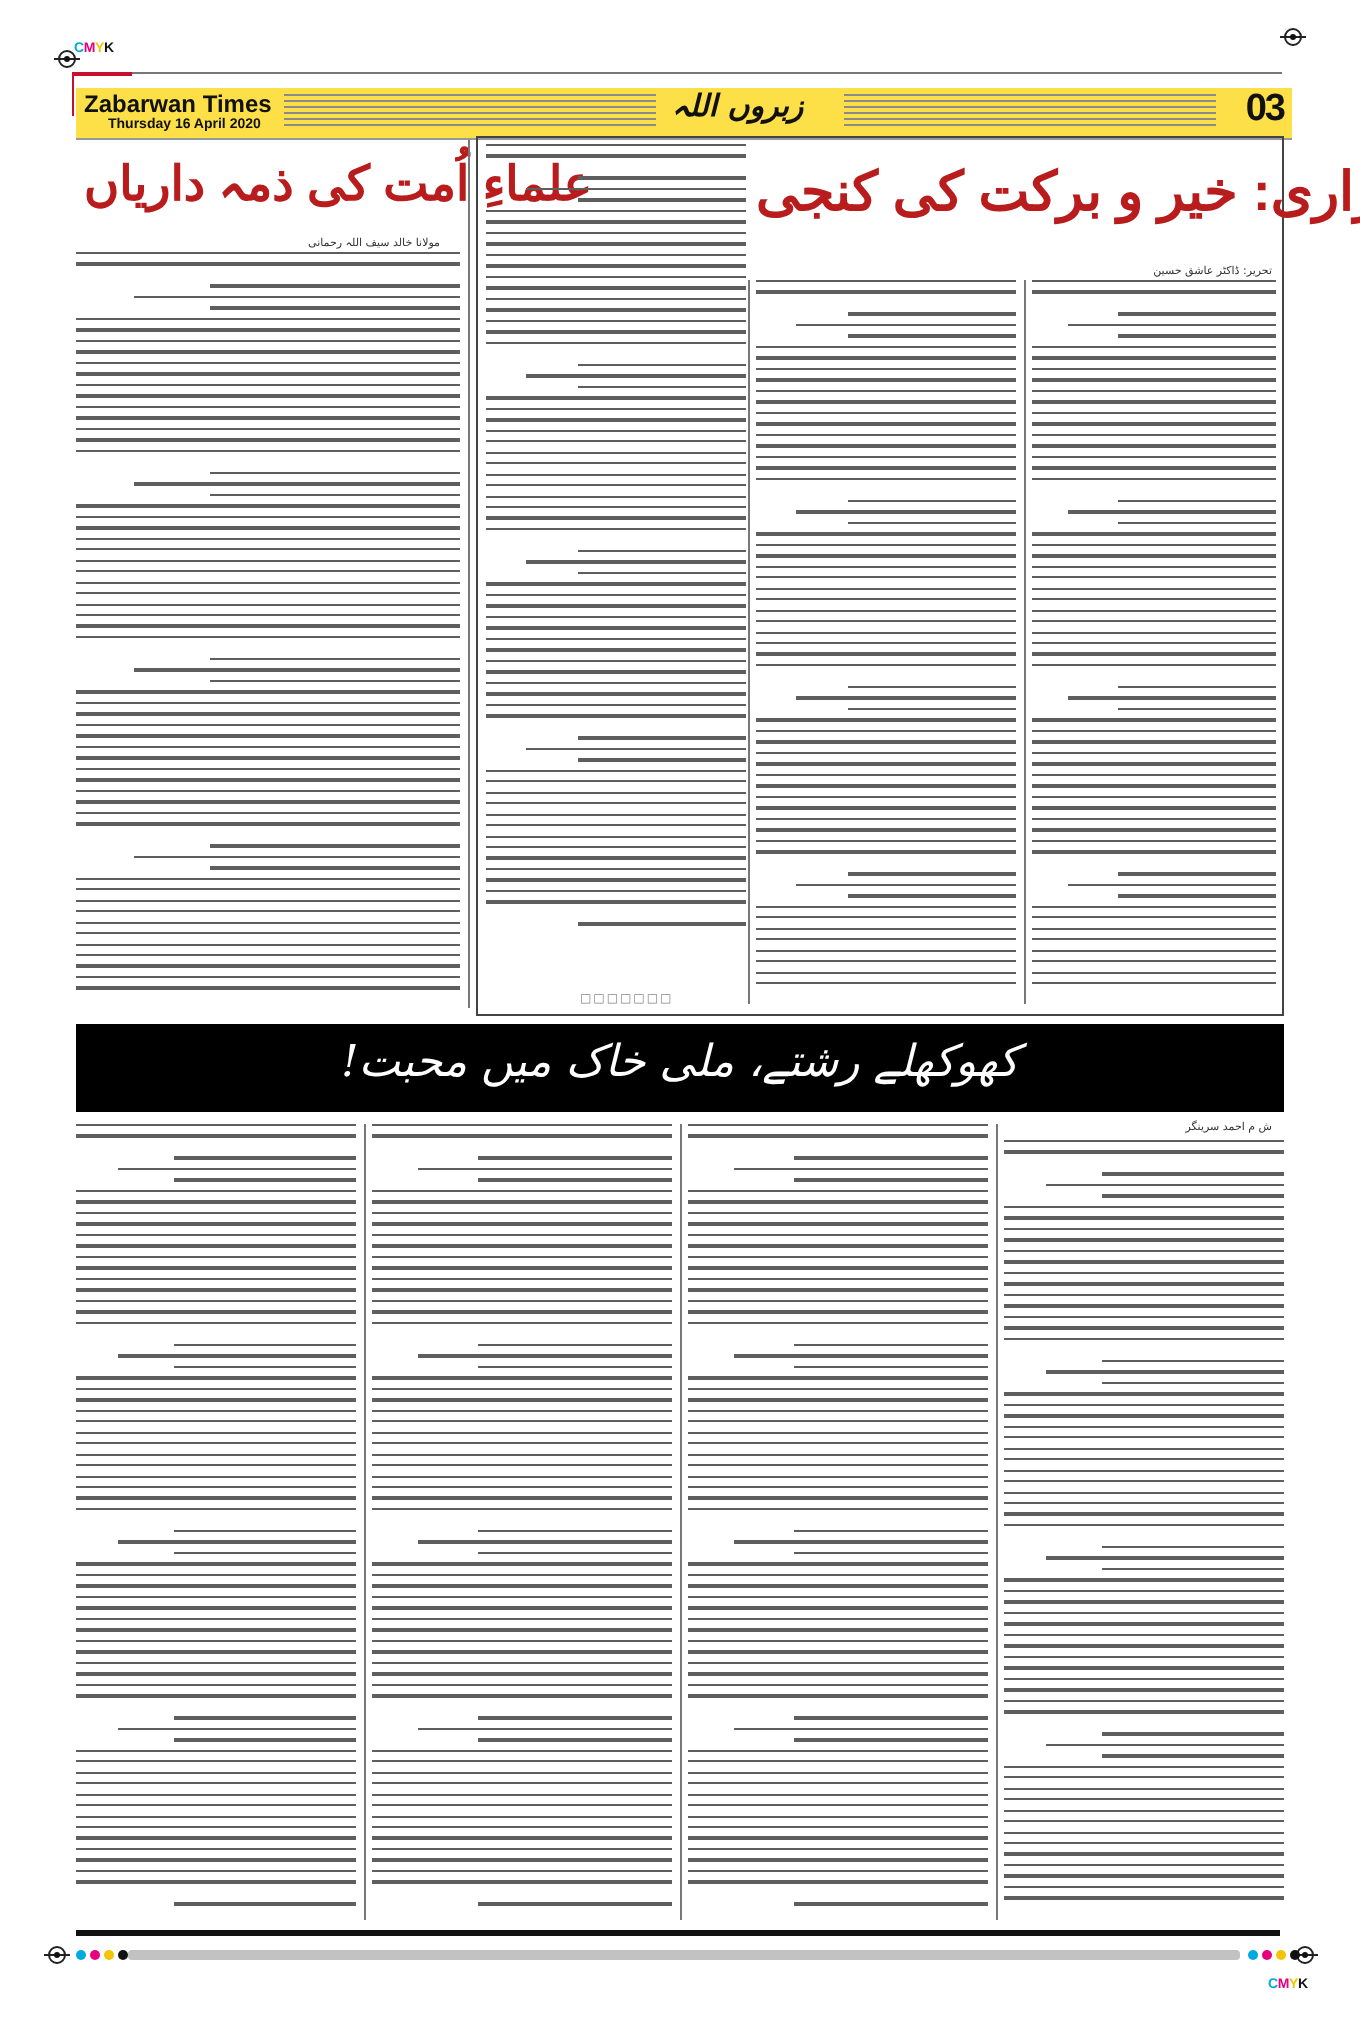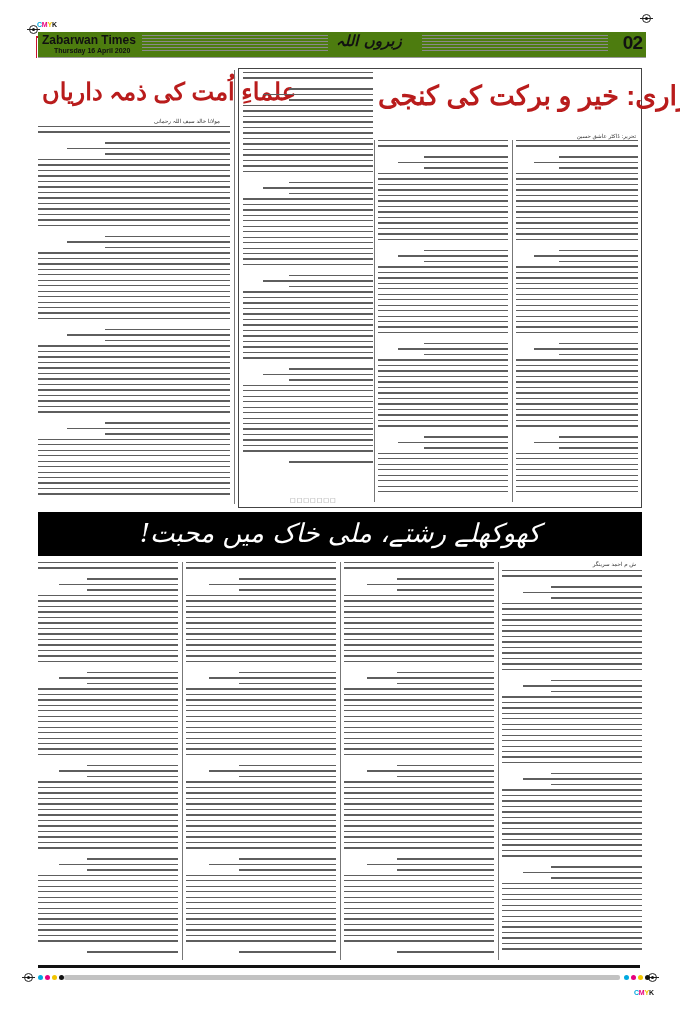--- a/index.html
+++ b/index.html
@@ -10,21 +10,21 @@
   .reg-mark::after { content: ""; position: absolute; left: 2px; top: 2px; width: 3px; height: 3px; background: #111; border-radius: 50%; }
   .reg-mark::before { content: ""; position: absolute; left: -3px; top: 3px; width: 13px; height: 1px; background: #222; }
 
   .cmyk-label { position: absolute; font-family: "Liberation Sans", sans-serif; font-weight: 700; font-size: 7px; letter-spacing: -0.2px; }
   .cmyk-label .c { color: #00a9e0; } .cmyk-label .m { color: #e6007e; } .cmyk-label .y { color: #f2c500; } .cmyk-label .k { color: #111; }
 
   .top-rule { position: absolute; left: 36px; top: 36px; width: 605px; height: 1px; background: #777; }
   .top-rule-red { position: absolute; left: 36px; top: 36px; width: 30px; height: 2px; background: #c8102e; }
   .left-red { position: absolute; left: 36px; top: 36px; width: 1px; height: 22px; background: #c8102e; }
 
-  .masthead { position: absolute; left: 38px; top: 32px; width: 608px; height: 26px; background: #4d7c0f; border-bottom: 1px solid #999; }
+  .masthead { position: absolute; left: 38px; top: 44px; width: 608px; height: 26px; background: #fde047; border-bottom: 1px solid #999; }
   .mast-en-title { position: absolute; left: 4px; top: 1px; font-family: "Liberation Sans", sans-serif; font-weight: 700; font-size: 12px; color: #111; }
   .mast-date { position: absolute; left: 16px; top: 15px; font-family: "Liberation Sans", sans-serif; font-weight: 700; font-size: 7px; color: #111; }
   .mast-lines { position: absolute; height: 20px; top: 3px; }
   .mast-lines span { display: block; height: 1px; background: #8a8a8a; margin-bottom: 2px; }
   .mast-ur-title { position: absolute; left: 298px; top: 0px; font-family: "DejaVu Serif", serif; font-size: 15px; font-style: italic; font-weight: 700; direction: rtl; }
   .mast-page { position: absolute; right: 4px; top: 0px; font-family: "Liberation Sans", sans-serif; font-weight: 700; font-size: 19px; letter-spacing: -1px; }
 
   .headline { position: absolute; font-family: Liberation Sans, sans-serif; font-weight: 700; direction: rtl; color: #b91c1c; white-space: nowrap; }
 
   .text-col { position: absolute; overflow: hidden; }
@@ -33,21 +33,21 @@
   .text-col .ln.mid { margin-left: 15%; }
   .text-col .ln.gap { background: transparent; }
 
   .col-rule { position: absolute; width: 1px; background: #777; }
   .box-border { position: absolute; border: 1px solid #444; }
 
   .byline { position: absolute; font-size: 5.5px; direction: rtl; color: #333; white-space: nowrap; }
   .placeholder-marks { position: absolute; font-size: 6px; letter-spacing: 1px; color: #888; }
 
   .banner { position: absolute; left: 38px; top: 512px; width: 604px; height: 44px; background: #000; }
-  .banner-text { position: absolute; left: 0; right: 0; top: 6px; text-align: center; color: #fff; font-family: "DejaVu Serif", serif; font-size: 26px; font-style: italic; direction: rtl; letter-spacing: 2px; }
+  .banner-text { position: absolute; left: 0; right: 0; top: 6px; text-align: center; color: #fff; font-family: "DejaVu Serif", serif; font-size: 22px; font-style: italic; direction: rtl; letter-spacing: 2px; }
 
   .bottom-rule { position: absolute; left: 38px; top: 965px; width: 602px; height: 3px; background: #111; }
   .bottom-bar { position: absolute; left: 64px; top: 975px; width: 556px; height: 5px; background: #c2c2c2; border-radius: 2px; }
   .dot { position: absolute; width: 5px; height: 5px; border-radius: 50%; top: 975px; }
 </style>
 </head>
 <body>
 
 <div class="reg-mark" style="left:29px; top:25px;"></div>
 <div class="reg-mark" style="left:642px; top:14px;"></div>
@@ -71,21 +71,21 @@
   </div>
   <div class="mast-ur-title">زبروں اللہ</div>
   <div class="mast-lines" style="left:384px; width:186px;">
     <span></span>
       <span></span>
       <span></span>
       <span></span>
       <span></span>
       <span></span>
   </div>
-  <div class="mast-page">02</div>
+  <div class="mast-page">03</div>
 </div>
 
 <div class="headline" style="left:42px; top:78px; font-size:24px;">علماءِ اُمت کی ذمہ داریاں</div>
 <div class="byline" style="right:460px; top:118px;">مولانا خالد سیف اللہ رحمانی</div>
 <div class="text-col" style="left:38px; top:126px; width:192px; height:376px;">
     <div class="ln"></div>
     <div class="ln"></div>
     <div class="ln gap"></div>
     <div class="ln short"></div>
     <div class="ln mid"></div>

